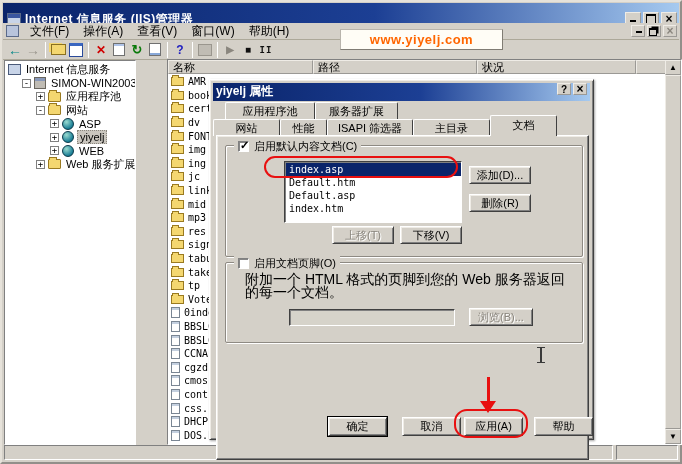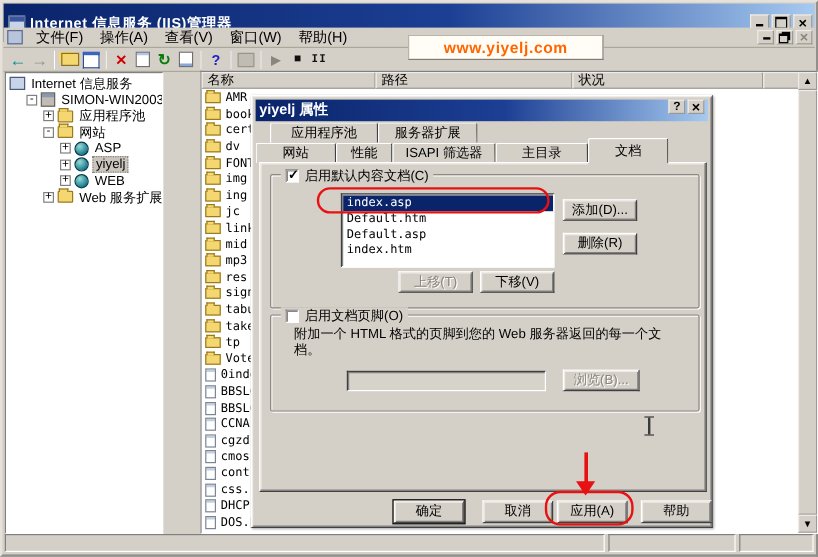--- a/index.html
+++ b/index.html
@@ -102,22 +102,22 @@
   .dlg-titlebar { position:absolute; left:3px; top:3px; right:3px; height:18px;
     background:linear-gradient(90deg,#0a246a 0%,#1c3f94 55%,#a6caf0 100%);
     display:flex; padding:0 3px; }
   .dlg-titlebar .t-text { color:#fff; font-weight:bold; font-size:12px; flex:1; }
   .tabs-back { position:absolute; left:15px; top:22px; display:flex; }
   .tabs-front { position:absolute; left:3px; top:39px; display:flex; }
   .tab { height:17px; background:#d4d0c8; border:1px solid #404040; border-bottom:none;
     border-top-color:#fff; border-left-color:#fff; border-radius:2px 2px 0 0;
     font-size:11px; text-align:center; line-height:16px; white-space:nowrap; overflow:hidden; }
   .tab.selected { height:21px; margin-top:-4px; line-height:20px; position:relative; z-index:2;
-    box-shadow:0 2px 0 #d4d0c8; font-weight:normal; }
-  .tabpage { position:absolute; left:6px; top:55px; width:373px; height:275px;
+    box-shadow:0 2px 0 #d4d0c8; font-weight:normal;font-family:Liberation Mono, monospace; }
+  .tabpage { position:absolute; left:6px; top:55px; width:373px; height:325px;
     border:1px solid #404040; border-top-color:#fff; border-left-color:#fff;
     border-right-color:#404040; border-bottom-color:#404040;
     box-shadow:inset -1px -1px 0 #808080, inset 1px 1px 0 #efece6; background:#d4d0c8; }
 
   .groupbox { position:absolute; border:1px solid #8e8a83; border-radius:2px;
     box-shadow:inset 1px 1px 0 #fff, 1px 1px 0 #fff; }
   .gb1 { left:8px; top:9px; width:358px; height:112px; }
   .gb2 { left:8px; top:126px; width:358px; height:81px; }
   .gb-legend { position:absolute; left:8px; top:-7px; background:#d4d0c8; padding:0 4px;
     display:flex; align-items:center; font-size:11px; gap:5px; }
@@ -137,21 +137,21 @@
     font-size:11px; text-align:center; position:absolute; line-height:16px; white-space:nowrap;
     font-family:"Liberation Sans",sans-serif; }
   .btn.disabled { color:#8a867e; text-shadow:1px 1px 0 #fff; }
   .btn.default { outline:1px solid #000; }
 
   .b-add { left:243px; top:20px; width:62px; height:18px; }
   .b-remove { left:243px; top:48px; width:62px; height:18px; }
   .b-up { left:106px; top:80px; width:62px; height:18px; }
   .b-down { left:174px; top:80px; width:62px; height:18px; }
 
-  .gb2 .desc { position:absolute; left:19px; top:10px; width:322px; font-size:11px; line-height:13px; color:#000; }
+  .gb2 .desc { position:absolute; left:19px; top:10px; width:322px; font-size:14px; line-height:13px; color:#000; }
   .footer-input { position:absolute; left:63px; top:46px; width:166px; height:17px;
     background:#d6d3ca; border:1px solid; border-color:#404040 #fff #fff #404040;
     box-shadow:inset 1px 1px 0 #808080; font-size:11px; padding:0 3px; font-family:"DejaVu Sans Mono",monospace; }
   .b-browse { left:243px; top:45px; width:64px; height:18px; }
 
   .dlg-buttons .btn { height:19px; width:59px; line-height:17px; }
   .b-ok { left:118px; top:337px; }
   .b-cancel { left:192px; top:337px; }
   .b-apply { left:254px; top:337px; width:58px; }
   .b-help { left:324px; top:337px; width:58px; }

